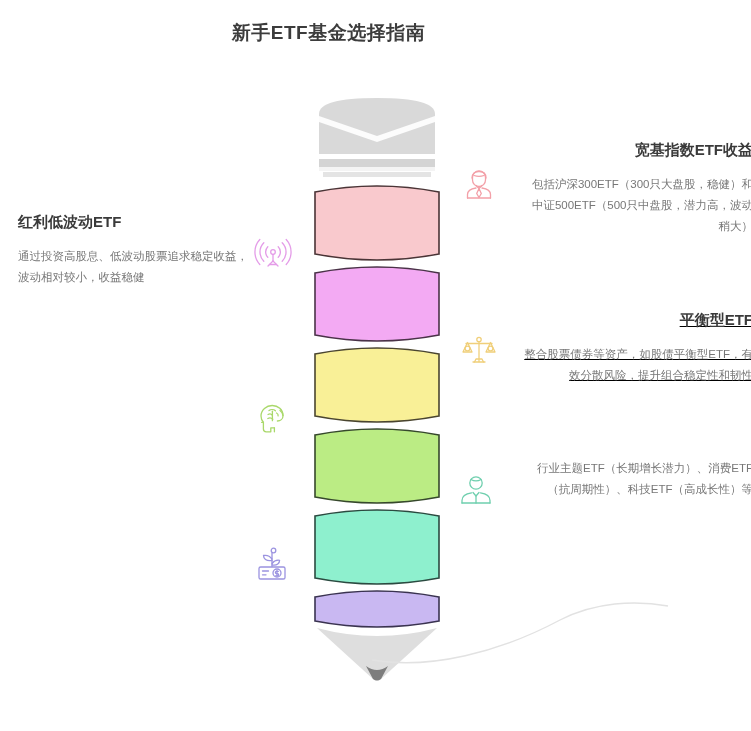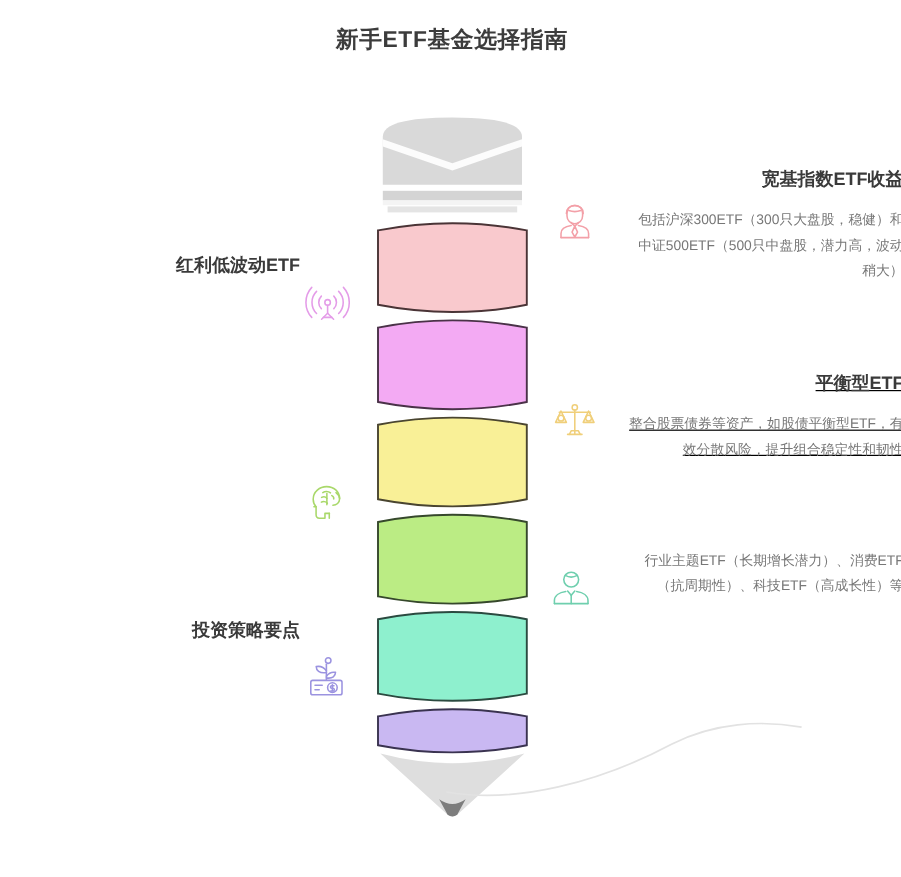--- a/index.html
+++ b/index.html
@@ -20,21 +20,20 @@
   .page-title {
     position: absolute;
     top: 20px;
     left: 0;
     width: 657px;
     text-align: center;
     font-size: 19px;
     font-weight: bold;
     color: #3c3c3c;
     letter-spacing: 0.5px;
-    padding-left: 48px;
   }
 
   
   .pencil {
     position: absolute;
     left: 311px;
     top: 96px;
     width: 132px;
     height: 592px;
   }
@@ -61,21 +60,20 @@
     color: #3a3a3a;
     margin-bottom: 14px;
     line-height: 1.3;
   }
   .block .b-body {
     font-size: 11.5px;
     color: #777777;
     line-height: 1.85;
   }
   .block.left {
-    text-align: right;
     left: 18px;
   }
   .block.right {
     text-align: right;
     left: 508px;
     margin-left: 13px;
   }
 
   
   .block-r1 { top: 140px; }
@@ -239,29 +237,29 @@
   </svg>
 </div>
 
 <div class="block right block-r1">
   <div class="b-title">宽基指数ETF收益</div>
   <div class="b-body">包括沪深300ETF（300只大盘股，稳健）和中证500ETF（500只中盘股，潜力高，波动稍大）</div>
 </div>
 
 <div class="block left block-l1">
   <div class="b-title">红利低波动ETF</div>
+  <div class="b-body">通过投资高股息、低波动股票追求稳定收益，波动相对较小，收益稳健</div>
 </div>
 
 <div class="block right block-r2">
   <div class="b-title">平衡型ETF</div>
   <div class="b-body">整合股票债券等资产，如股债平衡型ETF，有效分散风险，提升组合稳定性和韧性</div>
 </div>
 
 <div class="block left block-l2">
 </div>
 
 <div class="block right block-r3">
   <div class="b-body">行业主题ETF（长期增长潜力）、消费ETF（抗周期性）、科技ETF（高成长性）等</div>
 </div>
 
 <div class="block left block-l3">
-  <div class="b-title">投资策略要点</div>
 </div>
 
 </body></html>

